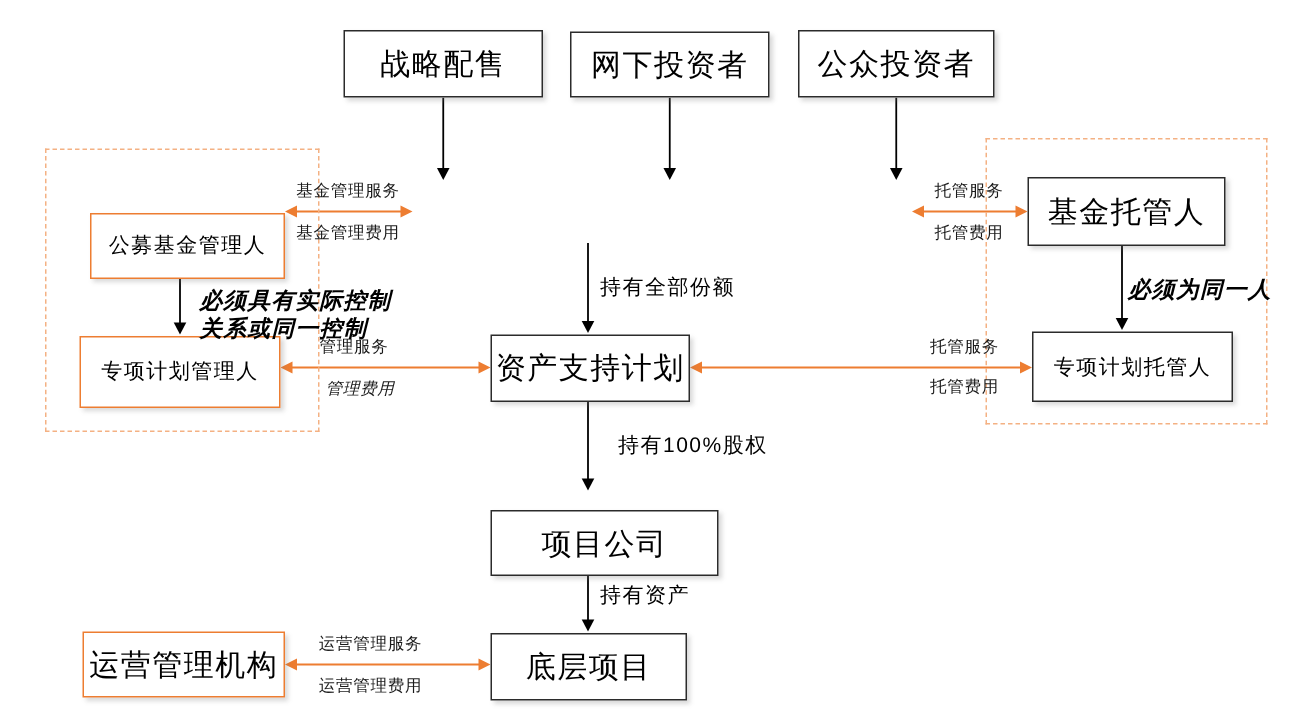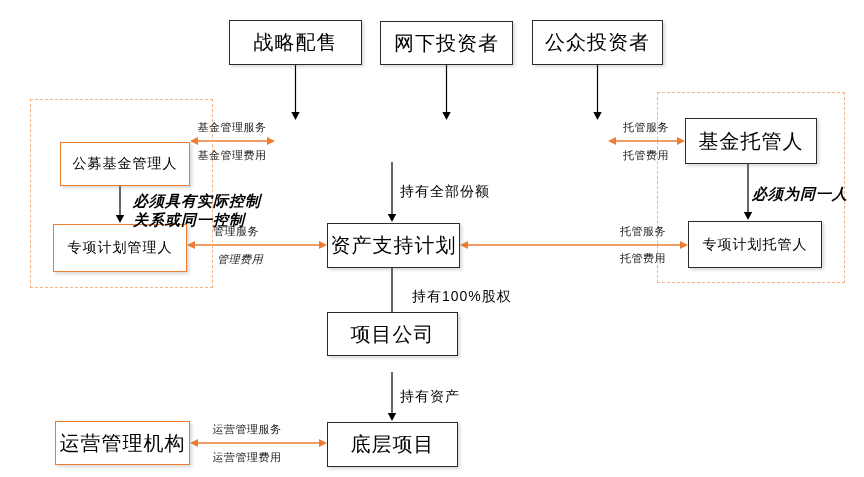--- a/index.html
+++ b/index.html
@@ -106,21 +106,21 @@
   <div class="node" style="left:532px;top:20px;width:131px;height:45px;">公众投资者</div>
 
 
   <div class="node orange" style="left:60px;top:119px;width:130px;height:44px;font-size:14px;margin-top:23px;">公募基金管理人</div>
   <div class="node" style="left:685px;top:118px;width:132px;height:46px;">基金托管人</div>
 
   <div class="node orange" style="left:53px;top:224px;width:134px;height:48px;font-size:14px;">专项计划管理人</div>
   <div class="node" style="left:688px;top:221px;width:134px;height:47px;font-size:14px;">专项计划托管人</div>
   <div class="node" style="left:327px;top:223px;width:133px;height:45px;">资产支持计划</div>
 
-  <div class="node" style="left:327px;top:312px;width:131px;height:44px;">项目公司</div>
+  <div class="node" style="left:327px;top:340px;width:152px;height:44px;">项目公司</div>
   <div class="node" style="left:327px;top:422px;width:131px;height:45px;">底层项目</div>
   <div class="node orange" style="left:55px;top:421px;width:135px;height:44px;">运营管理机构</div>
 
   <div class="elabel" style="left:232px;top:127px;">基金管理服务</div>
   <div class="elabel" style="left:232px;top:155px;">基金管理费用</div>
 
   <div class="elabel" style="left:646px;top:127px;">托管服务</div>
   <div class="elabel" style="left:646px;top:155px;">托管费用</div>
 
   <div class="elabel" style="left:236px;top:231px;">管理服务</div>

